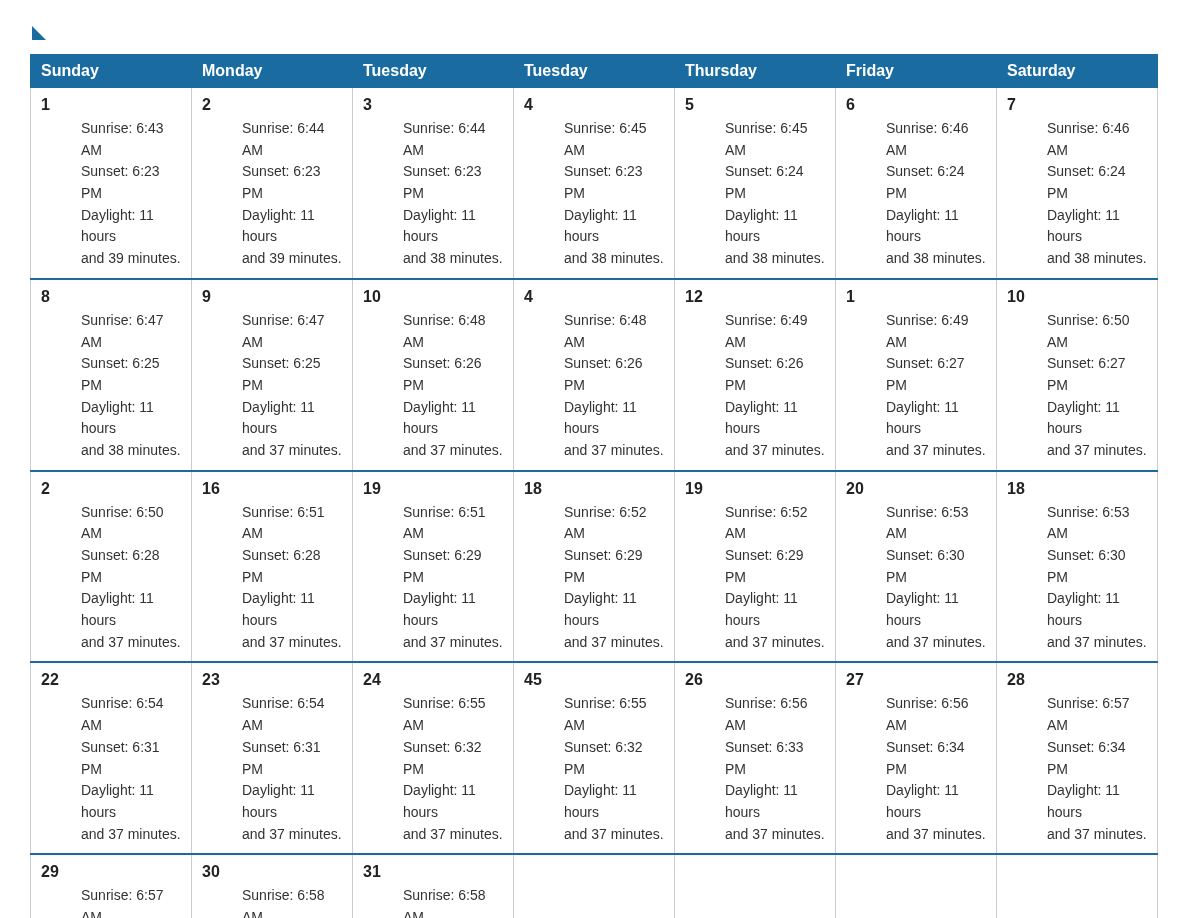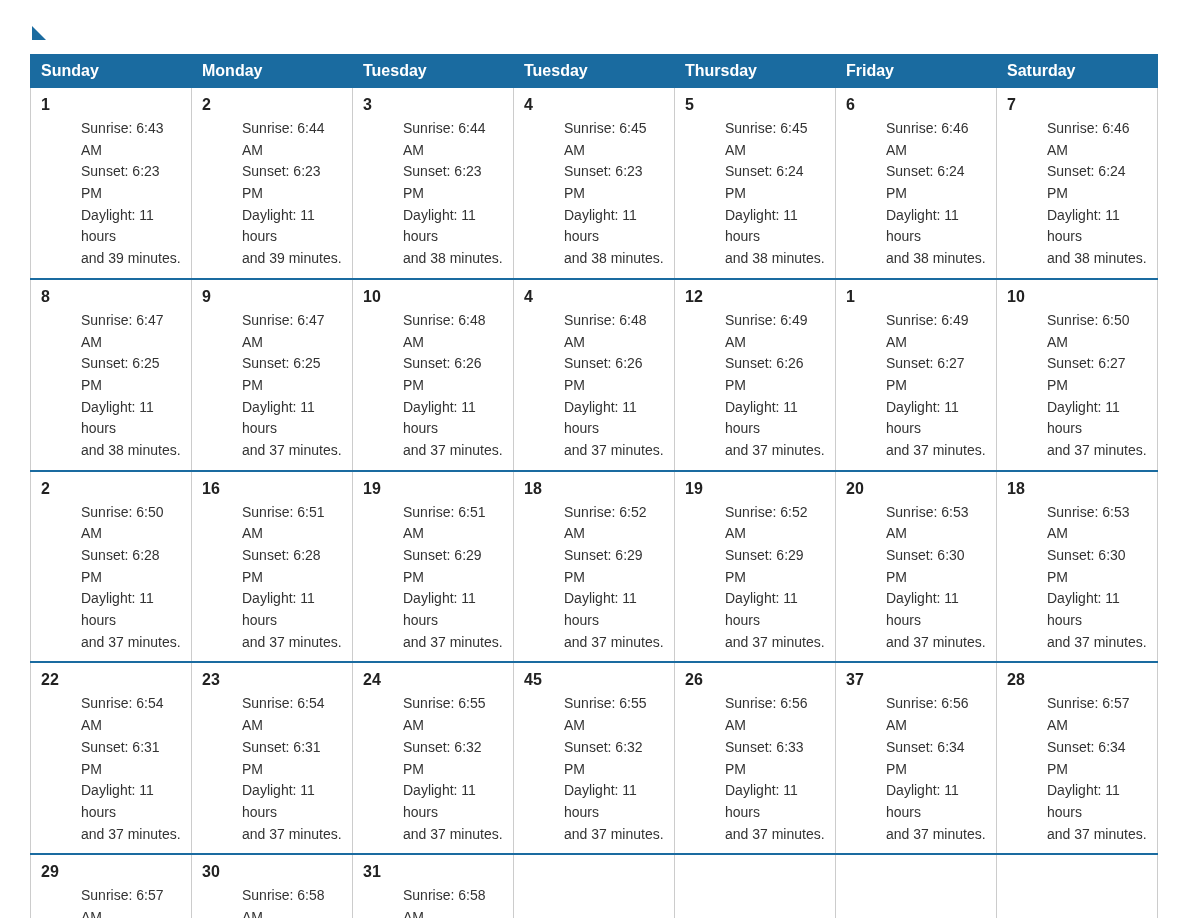--- a/index.html
+++ b/index.html
@@ -240,21 +240,21 @@
         </td>
         <td>
           <span class="day-number">45</span>
           <div class="day-info">Sunrise: 6:55 AM<br>Sunset: 6:32 PM<br>Daylight: 11 hours<br>and 37 minutes.</div>
         </td>
         <td>
           <span class="day-number">26</span>
           <div class="day-info">Sunrise: 6:56 AM<br>Sunset: 6:33 PM<br>Daylight: 11 hours<br>and 37 minutes.</div>
         </td>
         <td>
-          <span class="day-number">37</span>
+          <span class="day-number">27</span>
           <div class="day-info">Sunrise: 6:56 AM<br>Sunset: 6:34 PM<br>Daylight: 11 hours<br>and 37 minutes.</div>
         </td>
         <td>
           <span class="day-number">28</span>
           <div class="day-info">Sunrise: 6:57 AM<br>Sunset: 6:34 PM<br>Daylight: 11 hours<br>and 37 minutes.</div>
         </td>
       </tr>
       <tr>
         <td>
           <span class="day-number">29</span>

